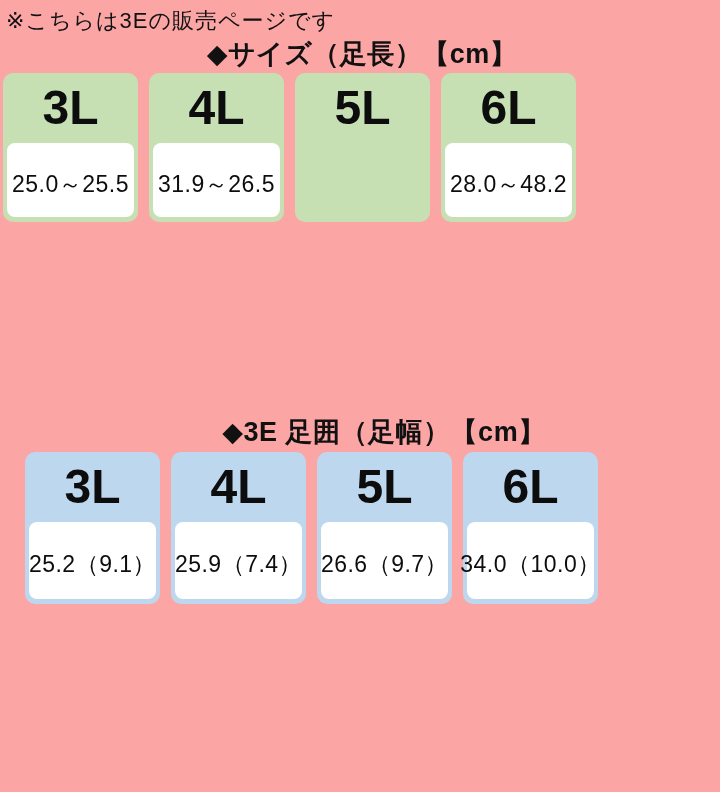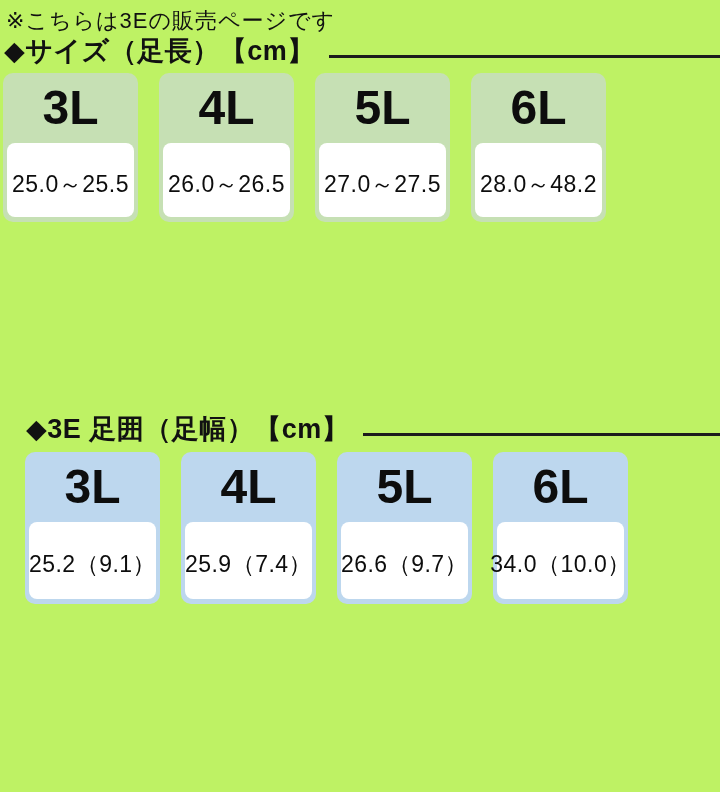--- a/index.html
+++ b/index.html
@@ -1,20 +1,20 @@
 <!DOCTYPE html>
 <html><head>
 <meta charset="utf-8">
 <style>
   html, body { margin: 0; padding: 0; background: #ffffff; }
   .page {
     position: relative;
     width: 720px;
     height: 792px;
-    background: #bef264;
+    background: #fca5a5;
     overflow: hidden;
     font-family: "Liberation Sans", "DejaVu Sans", sans-serif;
     color: #111111;
   }
   .note {
     position: absolute;
     left: 6px;
     top: 6px;
     font-size: 22px;
     letter-spacing: 1px;
@@ -25,38 +25,39 @@
     left: 0;
     width: 720px;
   }
   .section-length { top: 36px; }
   .section-width  { top: 414px; padding-left: 22px; }
   .heading-row {
     display: flex;
     align-items: center;
     height: 30px;
     padding-left: 4px;
+    flex-direction: column;
   }
   .heading-text {
     font-size: 27px;
     font-weight: bold;
     white-space: nowrap;
     letter-spacing: 0.5px;
   }
   .rule {
     flex: 1;
     height: 0;
     border-top: 3px solid #1c1c1c;
     margin-left: 14px;
     margin-right: 0;
     transform: translateY(5px);
   }
   .cards {
     display: flex;
-    gap: 21px;
+    gap: 11px;
     padding-left: 3px;
     margin-top: 7px;
   }
   .card {
     position: relative;
     width: 135px;
     height: 149px;
     border-radius: 10px;
     flex: 0 0 auto;
   }
@@ -106,28 +107,25 @@
     <div class="cards">
       <div class="card" style="background-color: rgb(198, 224, 180);">
         <div class="card-size">3L</div>
         <div class="card-panel">
           <span class="card-value">25.0～25.5</span>
         </div>
       </div>
       <div class="card" style="background-color: rgb(198, 224, 180);">
         <div class="card-size">4L</div>
         <div class="card-panel">
-          <span class="card-value">26.0～26.5</span>
+          <span class="card-value">31.9～26.5</span>
         </div>
       </div>
       <div class="card" style="background-color: rgb(198, 224, 180);">
         <div class="card-size">5L</div>
-        <div class="card-panel">
-          <span class="card-value">27.0～27.5</span>
-        </div>
       </div>
       <div class="card" style="background-color: rgb(198, 224, 180);">
         <div class="card-size">6L</div>
         <div class="card-panel">
           <span class="card-value">28.0～48.2</span>
         </div>
       </div>
     </div>
   </section>
 

